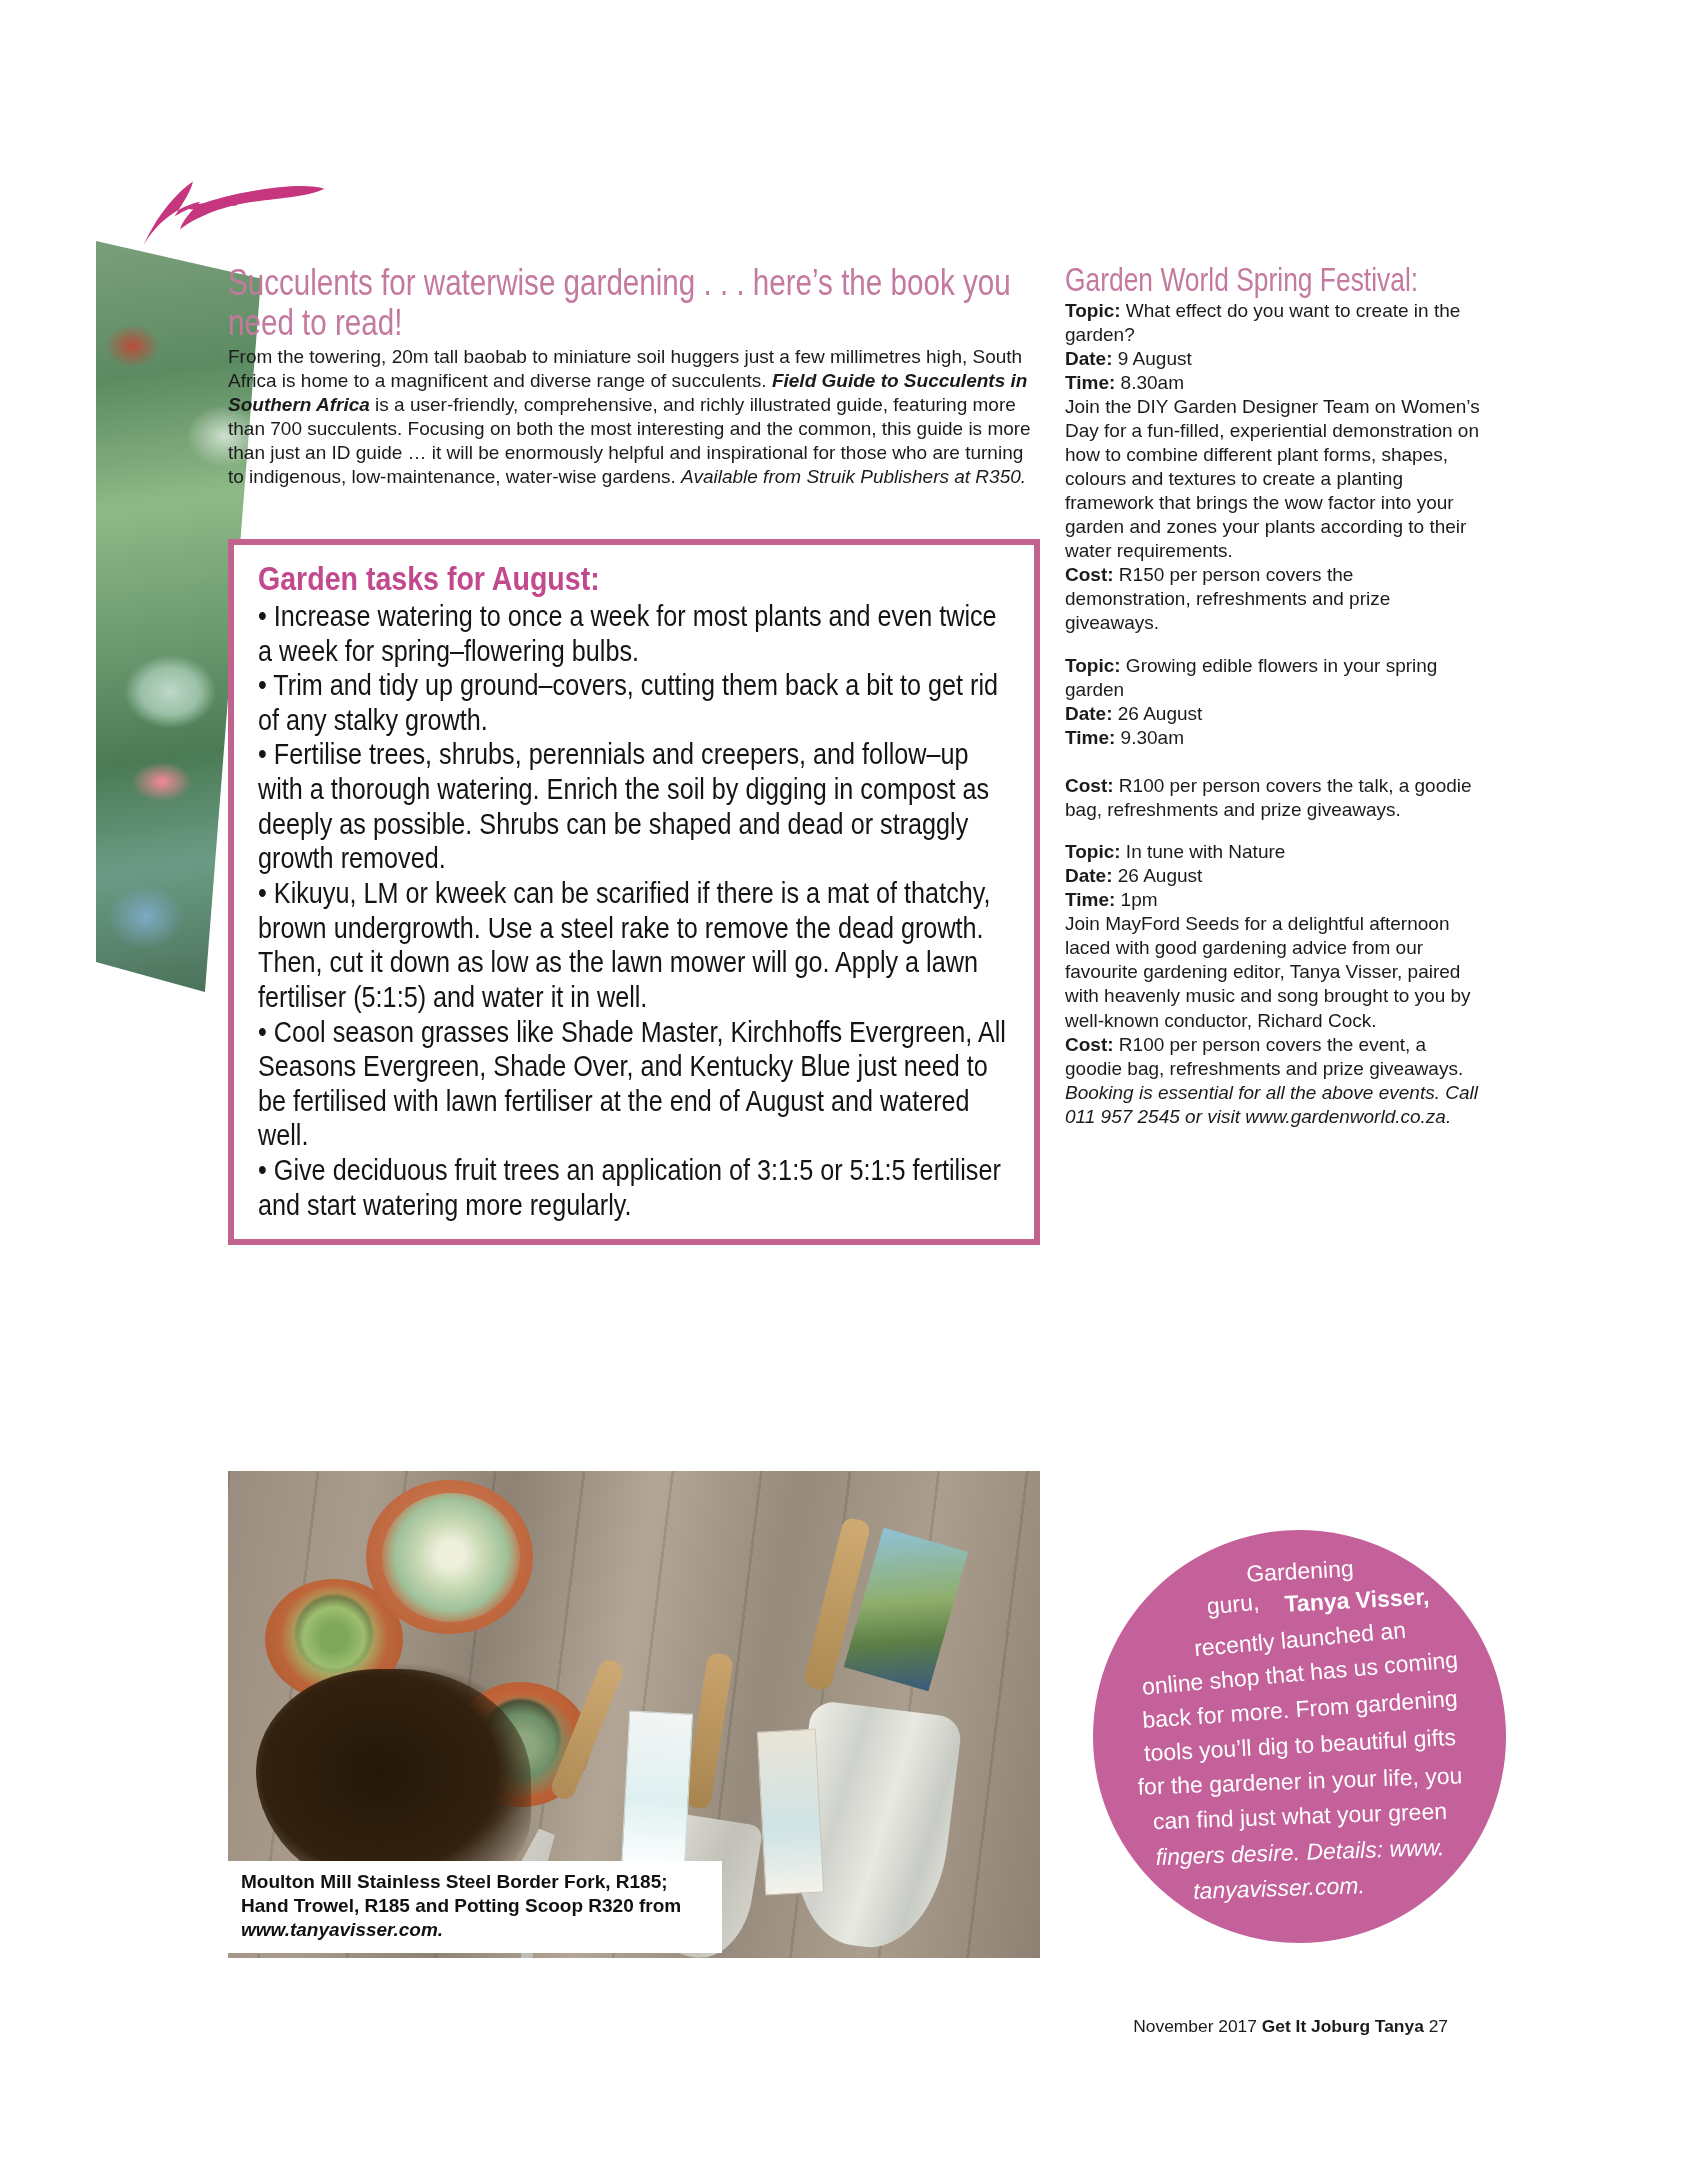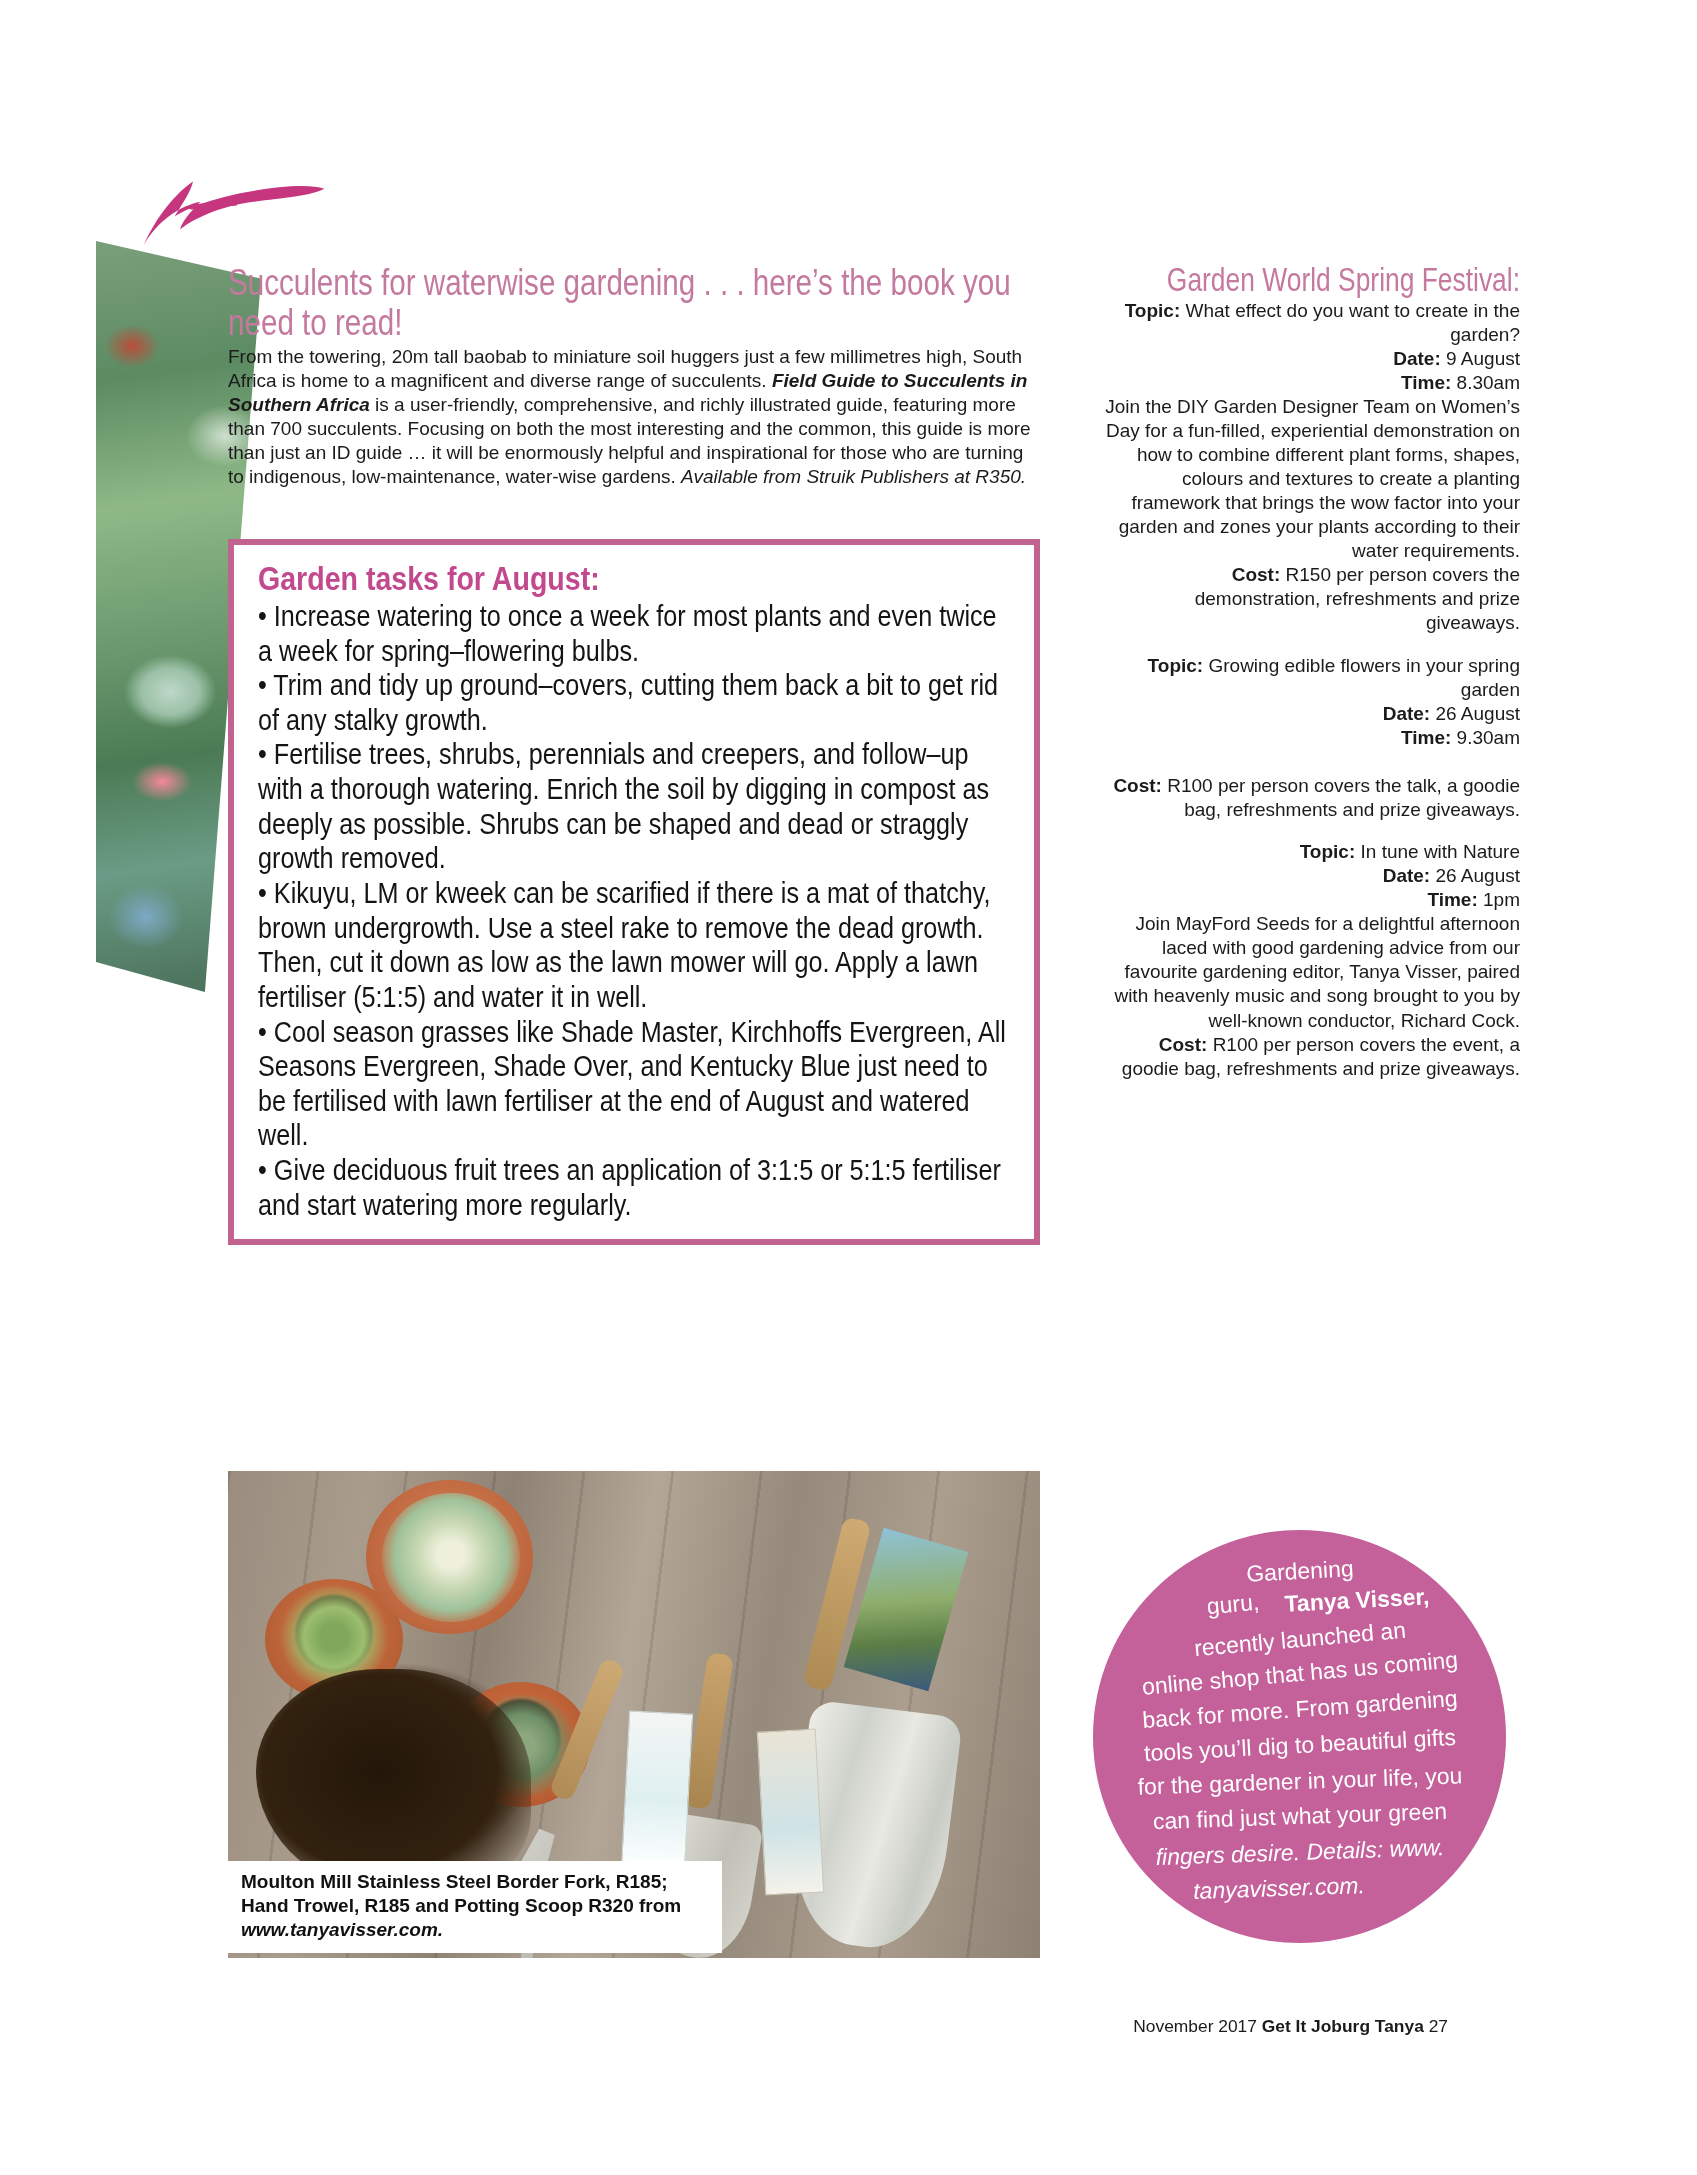--- a/index.html
+++ b/index.html
@@ -41,23 +41,22 @@
   }
 
   
   .col-left{
     position:absolute;
     left:228px; top:263px;
     width:812px;
   }
   .col-right{
     position:absolute;
-    left:1105px; top:263px;
+    left:1065px; top:263px;
     width:415px;
-    text-align:right;
   }
 
   
   h1.article-title{
     margin:0 0 1.8px 0;
     font-size:37px;
     line-height:1.08;
     font-weight:400;
     color:#c4799f;
     font-family:"Liberation Sans", sans-serif;
@@ -253,20 +252,21 @@
       <b>Cost:</b><span> R100 per person covers the talk, a goodie bag, refreshments and prize giveaways.</span>
       <span class="spacer"></span>
     </div>
 
     <div class="evt">
       <b>Topic:</b><span> In tune with Nature</span><br>
       <b>Date:</b><span> 26 August</span><br>
       <b>Time:</b><span> 1pm</span><br>
       <span>Join MayFord Seeds for a delightful afternoon laced with good gardening advice from our favourite gardening editor, Tanya Visser, paired with heavenly music and song brought to you by well-known conductor, Richard Cock.</span><br>
       <b>Cost:</b><span> R100 per person covers the event, a goodie bag, refreshments and prize giveaways.</span><br>
+      <span class="note">Booking is essential for all the above events. Call 011 957 2545 or visit www.gardenworld.co.za.</span>
     </div>
   </div>
 
   <div class="tools-photo">
 
     <div class="pot" style="left:37px;top:108px;width:138px;height:121px;background:radial-gradient(circle at 50% 45%,#3a2a1a 0 38%,#c46a3d 42%,#a9552f 100%);"></div>
     <div class="succ" style="left:51px;top:115px;width:110px;height:103px;background:radial-gradient(circle at 50% 50%,#7fa85c 0 18%,#9dbe6f 40%,rgba(157,190,111,0) 72%);"></div>
 
     <div class="pot" style="left:138px;top:9.2px;width:167px;height:154px;background:radial-gradient(circle at 50% 45%,#3a2a1a 0 36%,#c9734a 40%,#b25a32 100%);"></div>
     <div class="succ" style="left:154px;top:22px;width:138px;height:129px;background:radial-gradient(circle at 50% 48%,#eef0dc 0 14%,#c9d9b4 34%,#9fc19a 58%,rgba(159,193,154,0) 76%);"></div>

